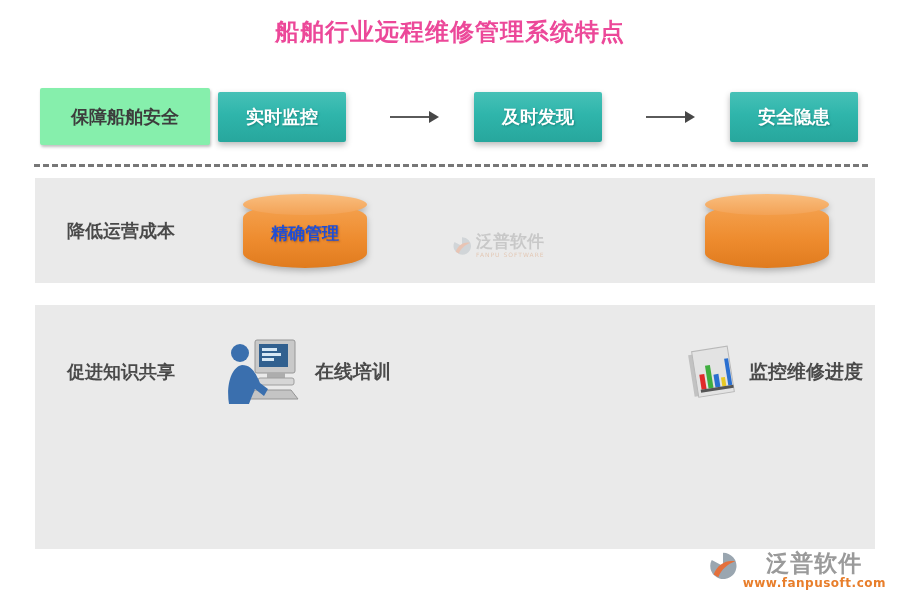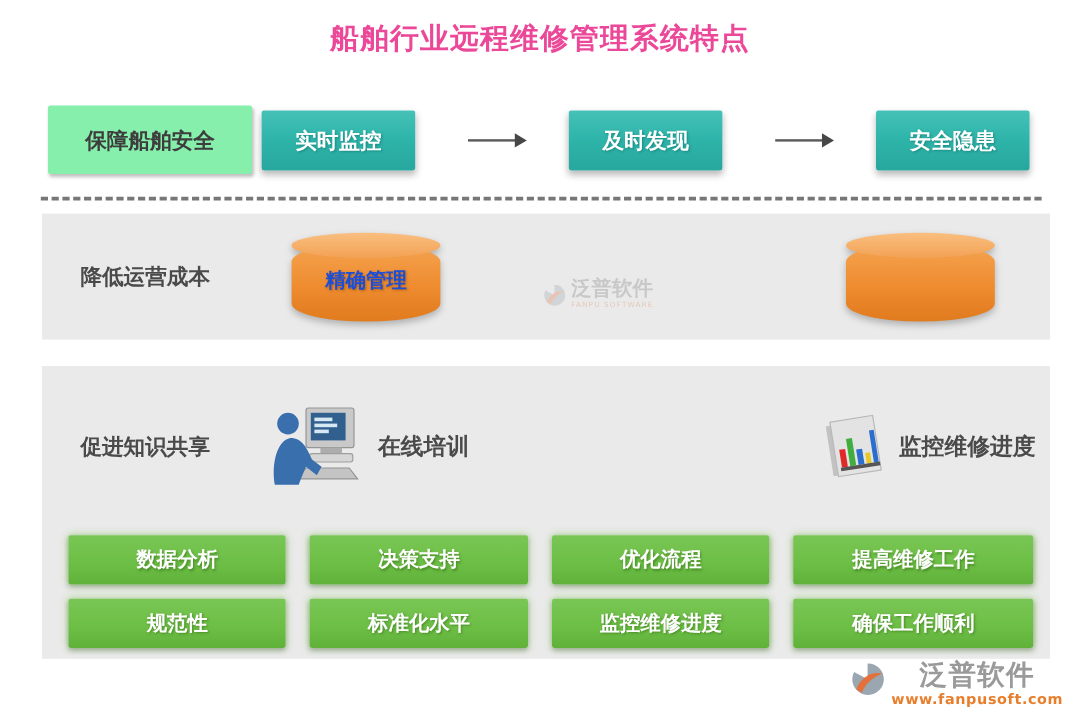--- a/index.html
+++ b/index.html
@@ -175,30 +175,20 @@
             </g>
           </svg>
         </span>
         <span class="know-text">监控维修进度</span>
       </div>
 
     </div>
   </div>
 
   <div class="band band4">
-    <div class="green-grid">
-      <div class="green-box">数据分析</div>
-      <div class="green-box">决策支持</div>
-      <div class="green-box">优化流程</div>
-      <div class="green-box">提高维修工作</div>
-      <div class="green-box">规范性</div>
-      <div class="green-box">标准化水平</div>
-      <div class="green-box">监控维修进度</div>
-      <div class="green-box">确保工作顺利</div>
-    </div>
   </div>
 
   <div class="watermark">
     <span class="icon-wrap">
       <svg width="20" height="20" viewBox="0 0 32 32">
         <path d="M16,2 A14,14 0 1 1 4,9.5 L16,16 Z" fill="#9aa6b0"></path>
         <path d="M6,25 C10,14 20,9 29,11 C21,14 14,20 11,28 Z" fill="#e4703c"></path>
       </svg>
     </span>
     <span class="wm-texts">

